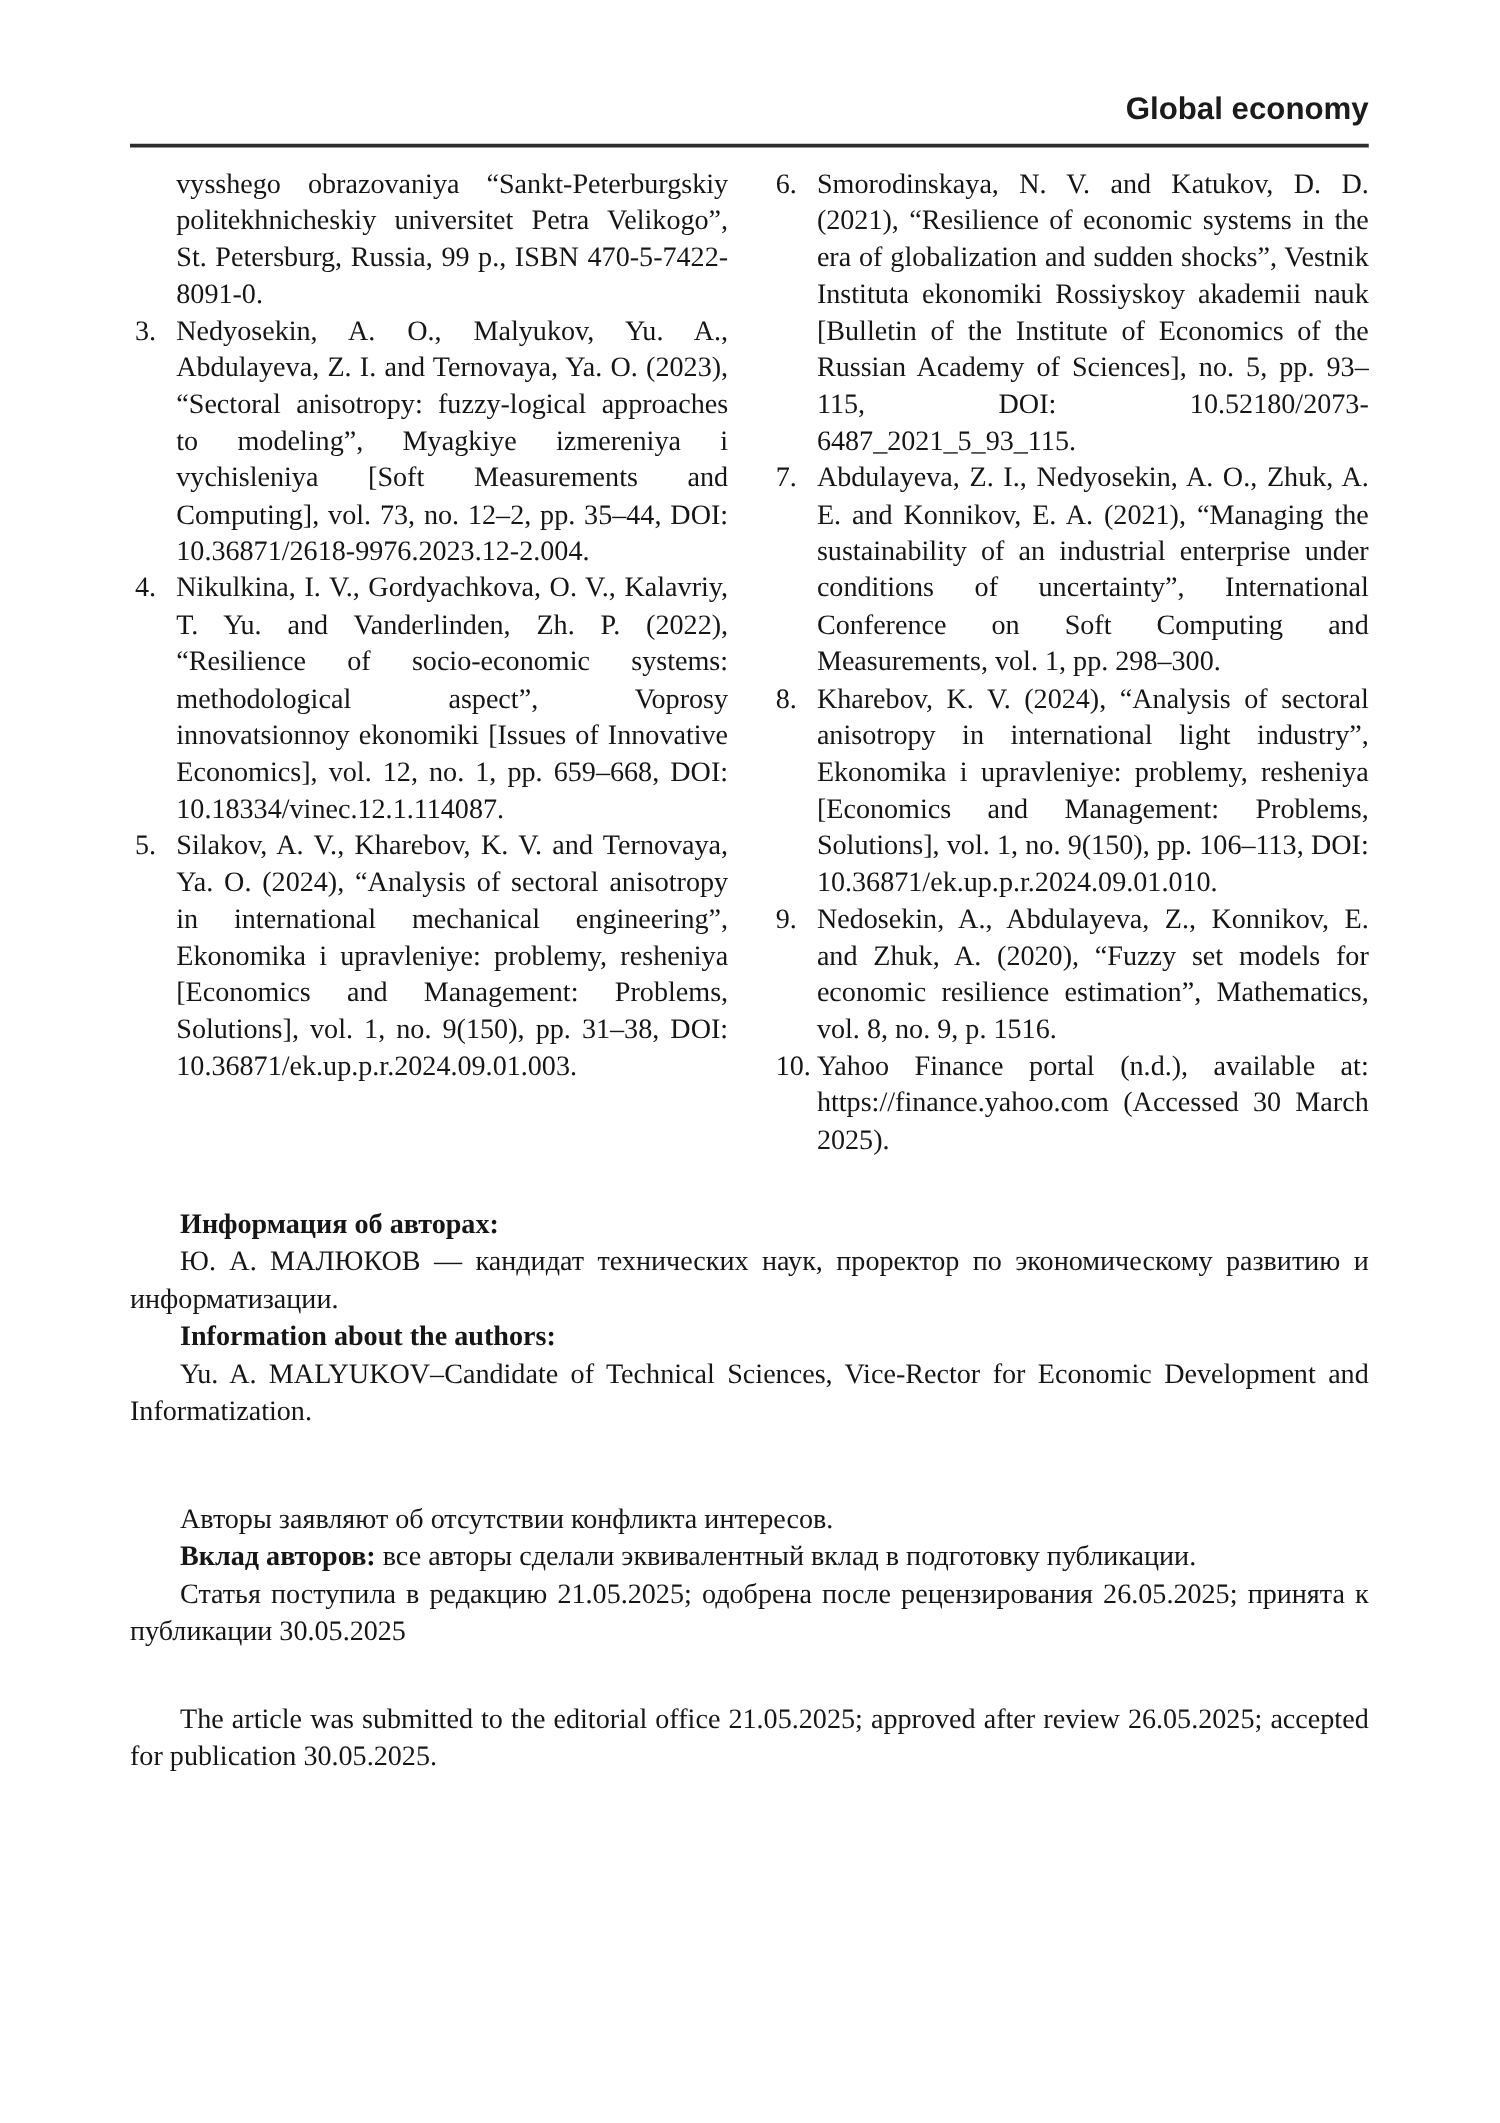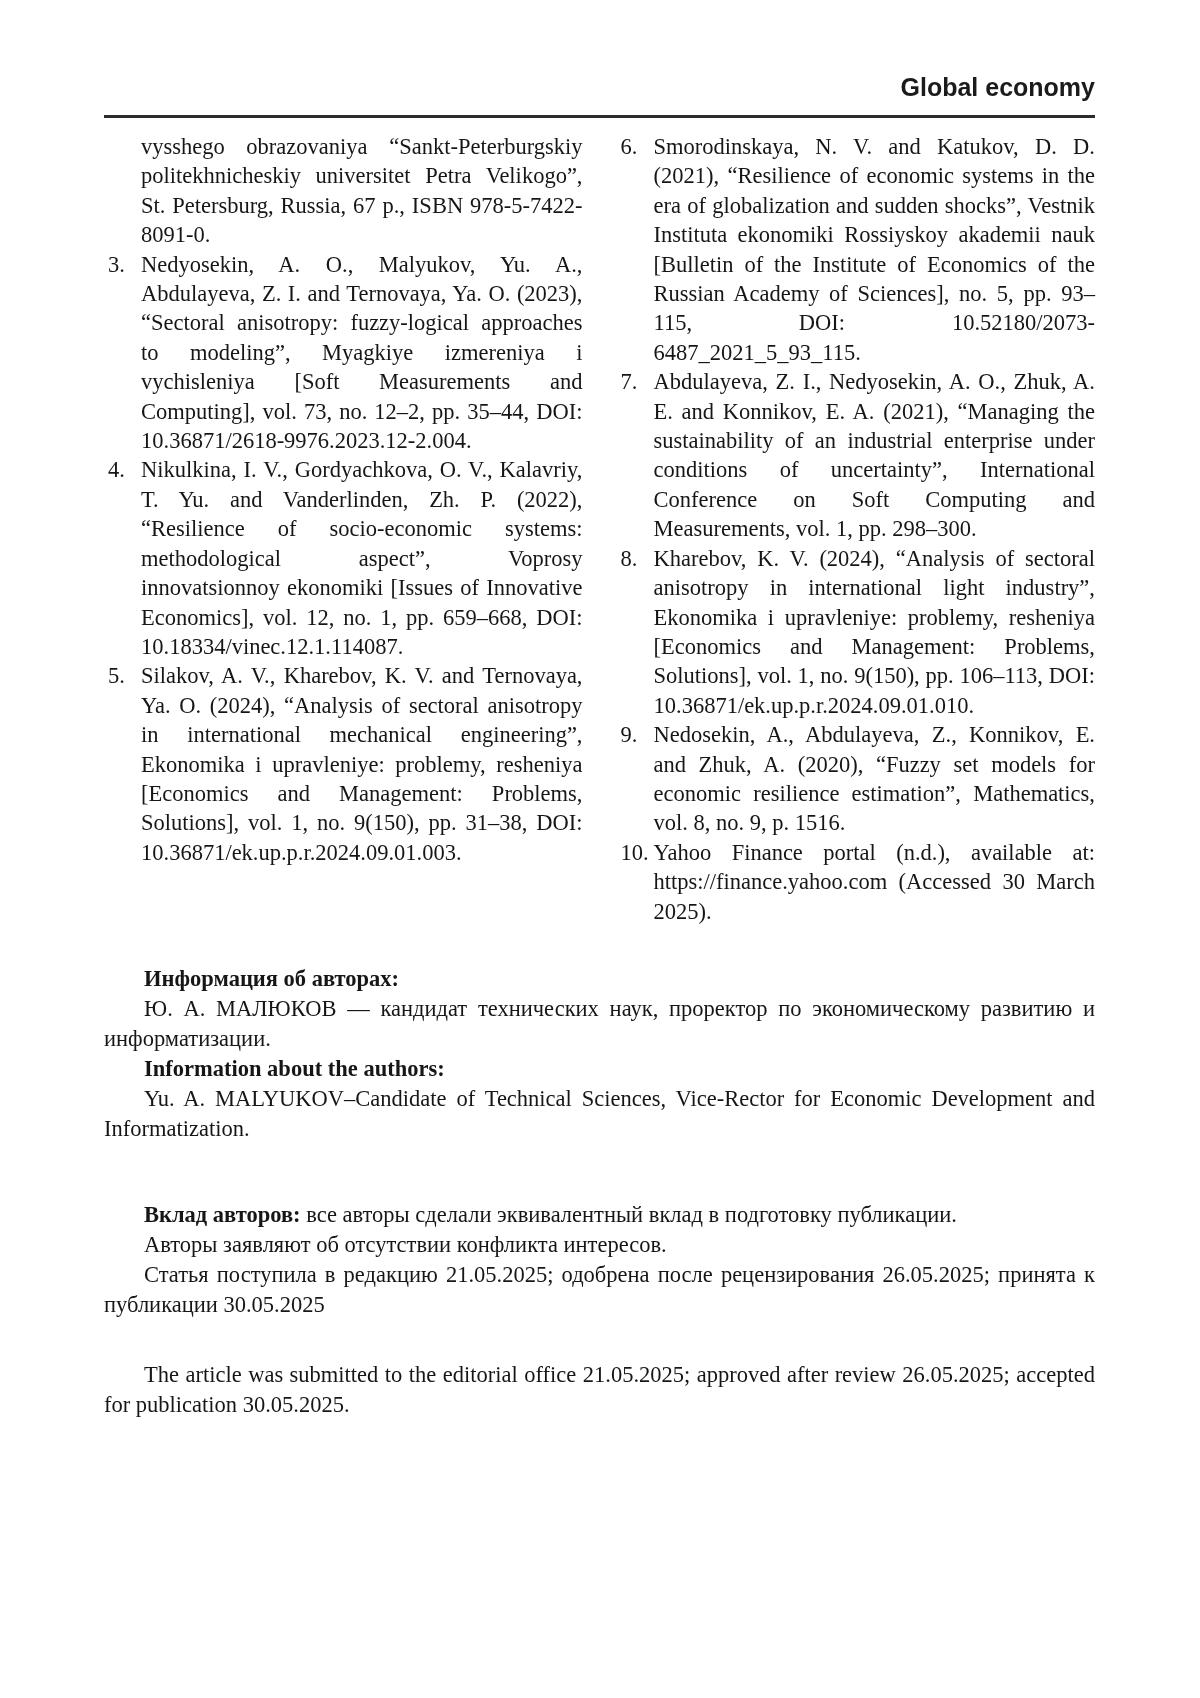--- a/index.html
+++ b/index.html
@@ -84,21 +84,21 @@
 
   <div class="header-row">
     <span>Global economy</span>
   </div>
   <div class="header-rule"></div>
 
   <div class="refs">
     <div class="refs-col">
       <div class="ref-item">
         <span class="ref-num"></span>
-        <span class="ref-text">vysshego obrazovaniya “Sankt-Peterburgskiy politekhnicheskiy universitet Petra Velikogo”, St. Petersburg, Russia, 67 p., ISBN 978-5-7422-8091-0.</span>
+        <span class="ref-text">vysshego obrazovaniya “Sankt-Peterburgskiy politekhnicheskiy universitet Petra Velikogo”, St. Petersburg, Russia, 99 p., ISBN 470-5-7422-8091-0.</span>
       </div>
       <div class="ref-item">
         <span class="ref-num">3.</span>
         <span class="ref-text">Nedyosekin, A. O., Malyukov, Yu. A., Abdulayeva, Z. I. and Ternovaya, Ya. O. (2023), “Sectoral anisotropy: fuzzy-logical approaches to modeling”, Myagkiye izmereniya i vychisleniya [Soft Measurements and Computing], vol. 73, no. 12–2, pp. 35–44, DOI: 10.36871/2618-9976.2023.12-2.004.</span>
       </div>
       <div class="ref-item">
         <span class="ref-num">4.</span>
         <span class="ref-text">Nikulkina, I. V., Gordyachkova, O. V., Kalavriy, T. Yu. and Vanderlinden, Zh. P. (2022), “Resilience of socio-economic systems: methodological aspect”, Voprosy innovatsionnoy ekonomiki [Issues of Innovative Economics], vol. 12, no. 1, pp. 659–668, DOI: 10.18334/vinec.12.1.114087.</span>
       </div>
       <div class="ref-item">
@@ -136,22 +136,22 @@
       <p class="bold">Информация об авторах:</p>
       <p>Ю. А. МАЛЮКОВ — кандидат технических наук, проректор по экономическому развитию и информатизации.</p>
     </div>
 
     <div class="sec-authors-en">
       <p class="bold">Information about the authors:</p>
       <p>Yu. A. MALYUKOV–Candidate of Technical Sciences, Vice-Rector for Economic Development and Informatization.</p>
     </div>
 
     <div class="sec-contrib-ru">
+      <p>Авторы заявляют об отсутствии конфликта интересов.</p>
       <p><span class="bold">Вклад авторов:</span><span> все авторы сделали эквивалентный вклад в подготовку публикации.</span></p>
-      <p>Авторы заявляют об отсутствии конфликта интересов.</p>
     </div>
 
 
     <div class="sec-dates-ru">
       <p>Статья поступила в редакцию 21.05.2025; одобрена после рецензирования 26.05.2025; принята к публикации 30.05.2025</p>
     </div>
 
     <div class="sec-dates-en">
       <p>The article was submitted to the editorial office 21.05.2025; approved after review 26.05.2025; accepted for publication 30.05.2025.</p>
     </div>

